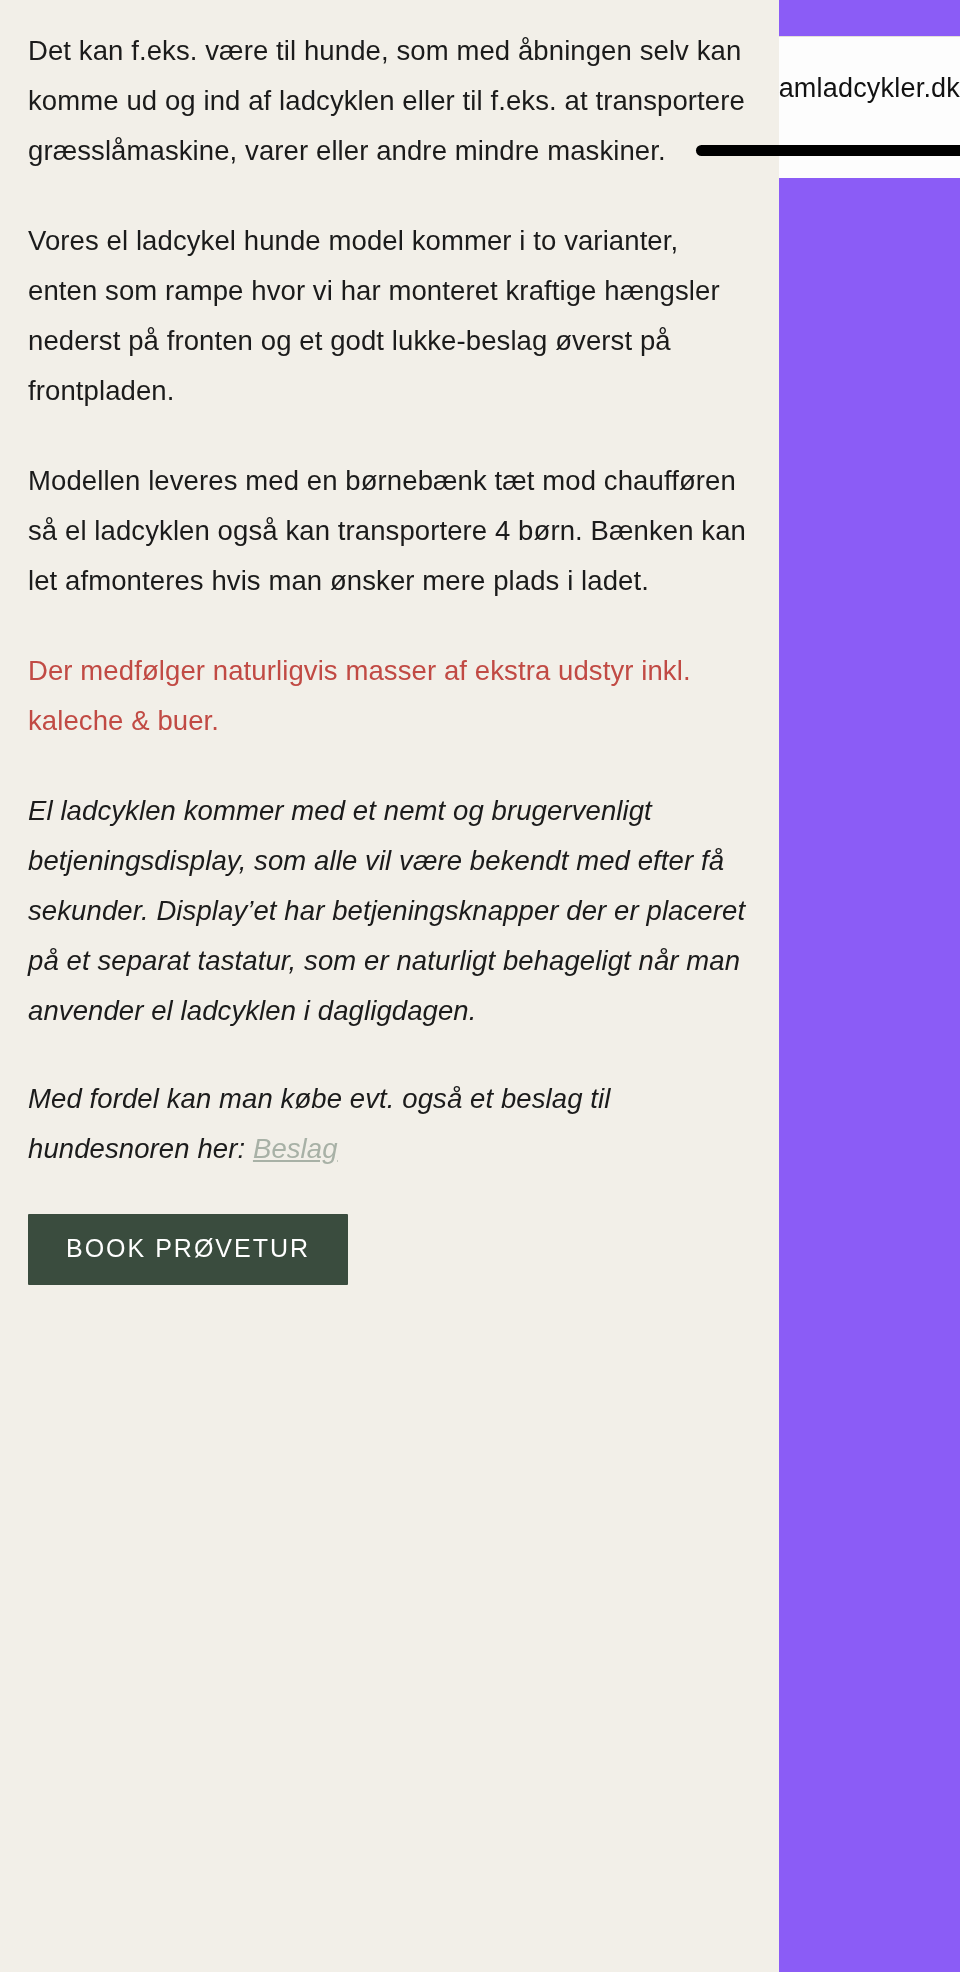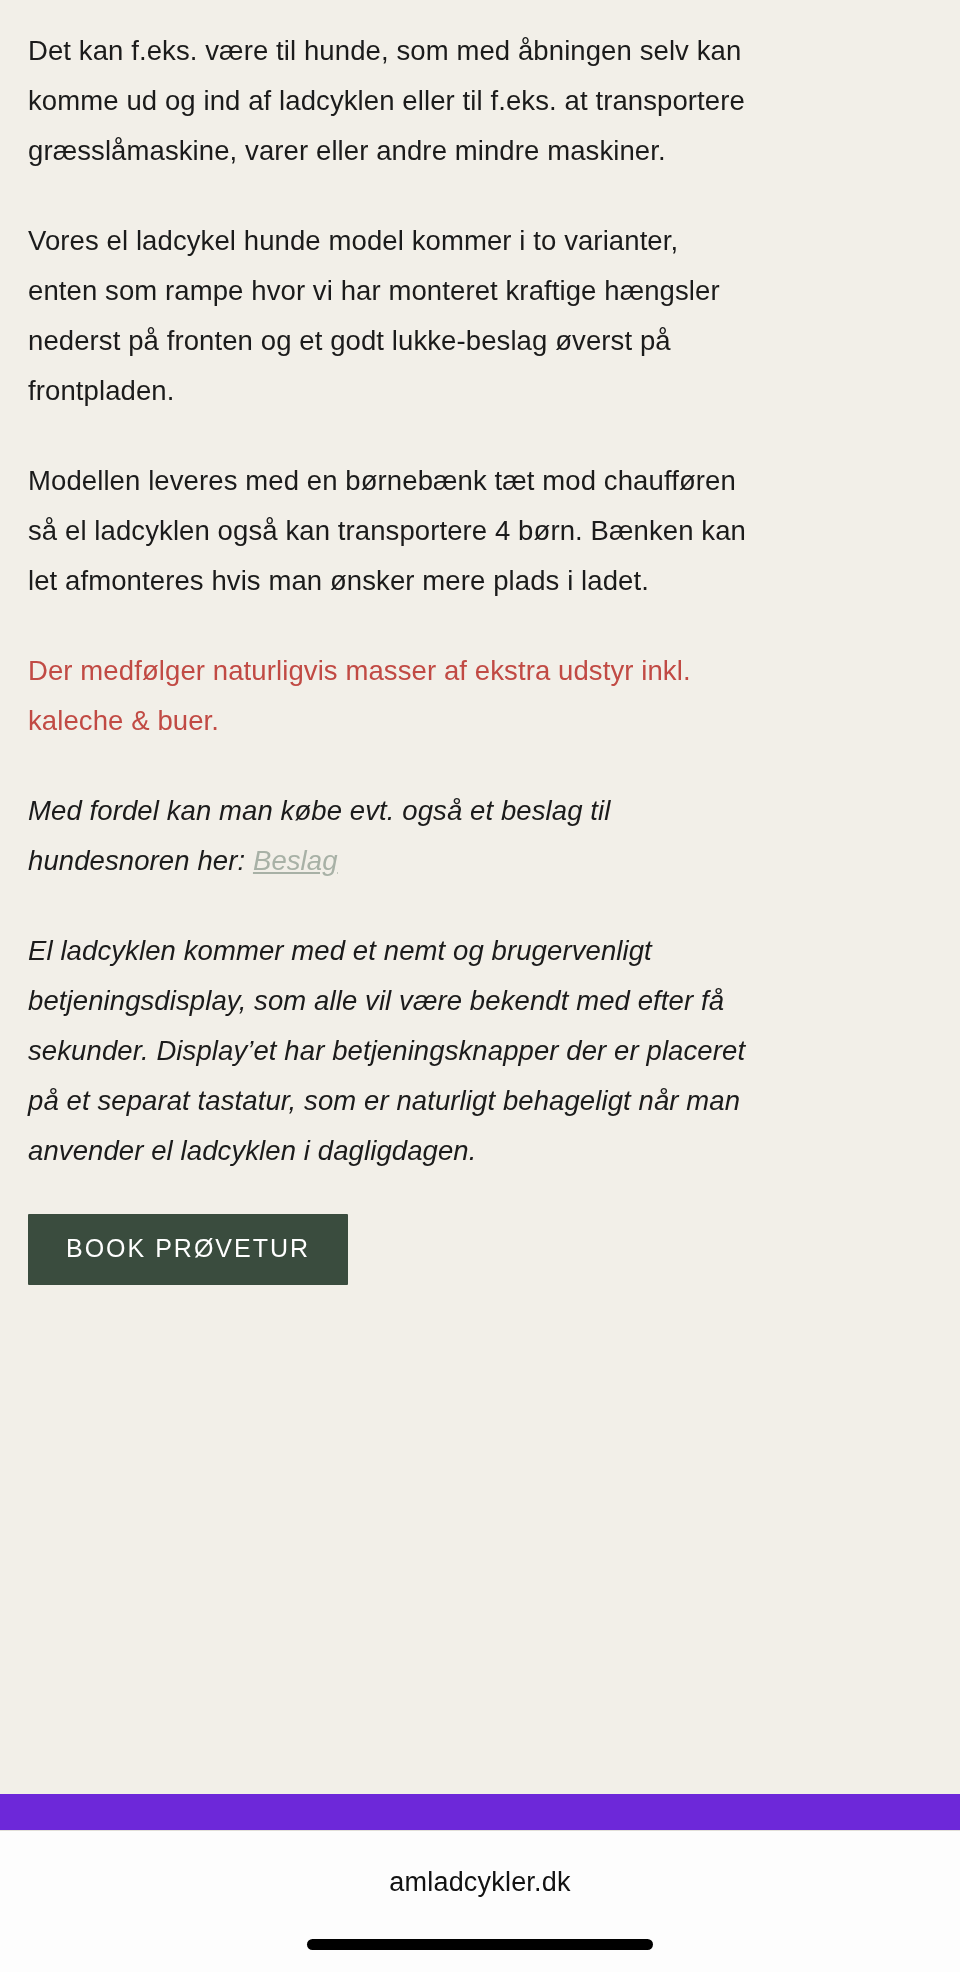--- a/index.html
+++ b/index.html
@@ -11,22 +11,22 @@
     height: 1972px;
     background: #ffffff;
     font-family: "Liberation Sans", "DejaVu Sans", sans-serif;
     overflow: hidden;
   }
 
   .viewport {
     width: 960px;
     height: 1972px;
     display: flex;
-    flex-direction: column;
-    background: #6d28d9;
+    flex-direction: row;
+    background: #8b5cf6;
   }
 
   
   .page {
     background: #f2efe8;
     flex: 1 1 auto;
     padding: 26px 28px 0 28px;
     box-sizing: border-box;
     overflow: hidden;
   }
@@ -119,23 +119,23 @@
     <p class="para">Det kan f.eks. være til hunde, som med åbningen selv kan komme ud og ind af ladcyklen eller til f.eks. at transportere græsslåmaskine, varer eller andre mindre maskiner.</p>
 
     <p class="para">Vores el ladcykel hunde model kommer i to varianter, enten som rampe hvor vi har monteret kraftige hængsler nederst på fronten og et godt lukke-beslag øverst på frontpladen.</p>
 
 
     <p class="para">Modellen leveres med en børnebænk tæt mod chaufføren så el ladcyklen også kan transportere 4 børn. Bænken kan let afmonteres hvis man ønsker mere plads i ladet.</p>
 
 
     <p class="para para-red">Der medfølger naturligvis masser af ekstra udstyr inkl. kaleche &amp; buer.</p>
 
+    <p class="para para-italic tight">El ladcyklen kommer med et nemt og brugervenligt betjeningsdisplay, som alle vil være bekendt med efter få sekunder. Display’et har betjeningsknapper der er placeret på et separat tastatur, som er naturligt behageligt når man anvender el ladcyklen i dagligdagen.</p>
+
     <p class="para para-italic"><span>Med fordel kan man købe evt. også et beslag til hundesnoren her: </span><a class="link-muted" href="#">Beslag</a></p>
-
-    <p class="para para-italic tight">El ladcyklen kommer med et nemt og brugervenligt betjeningsdisplay, som alle vil være bekendt med efter få sekunder. Display’et har betjeningsknapper der er placeret på et separat tastatur, som er naturligt behageligt når man anvender el ladcyklen i dagligdagen.</p>
 
     <div class="cta-wrap">
       <button class="cta-button" type="button">BOOK PRØVETUR</button>
     </div>
 
   </div>
 
   <div class="browser-bar">
     <div class="url-text">amladcykler.dk</div>
     <div class="home-indicator"></div>

